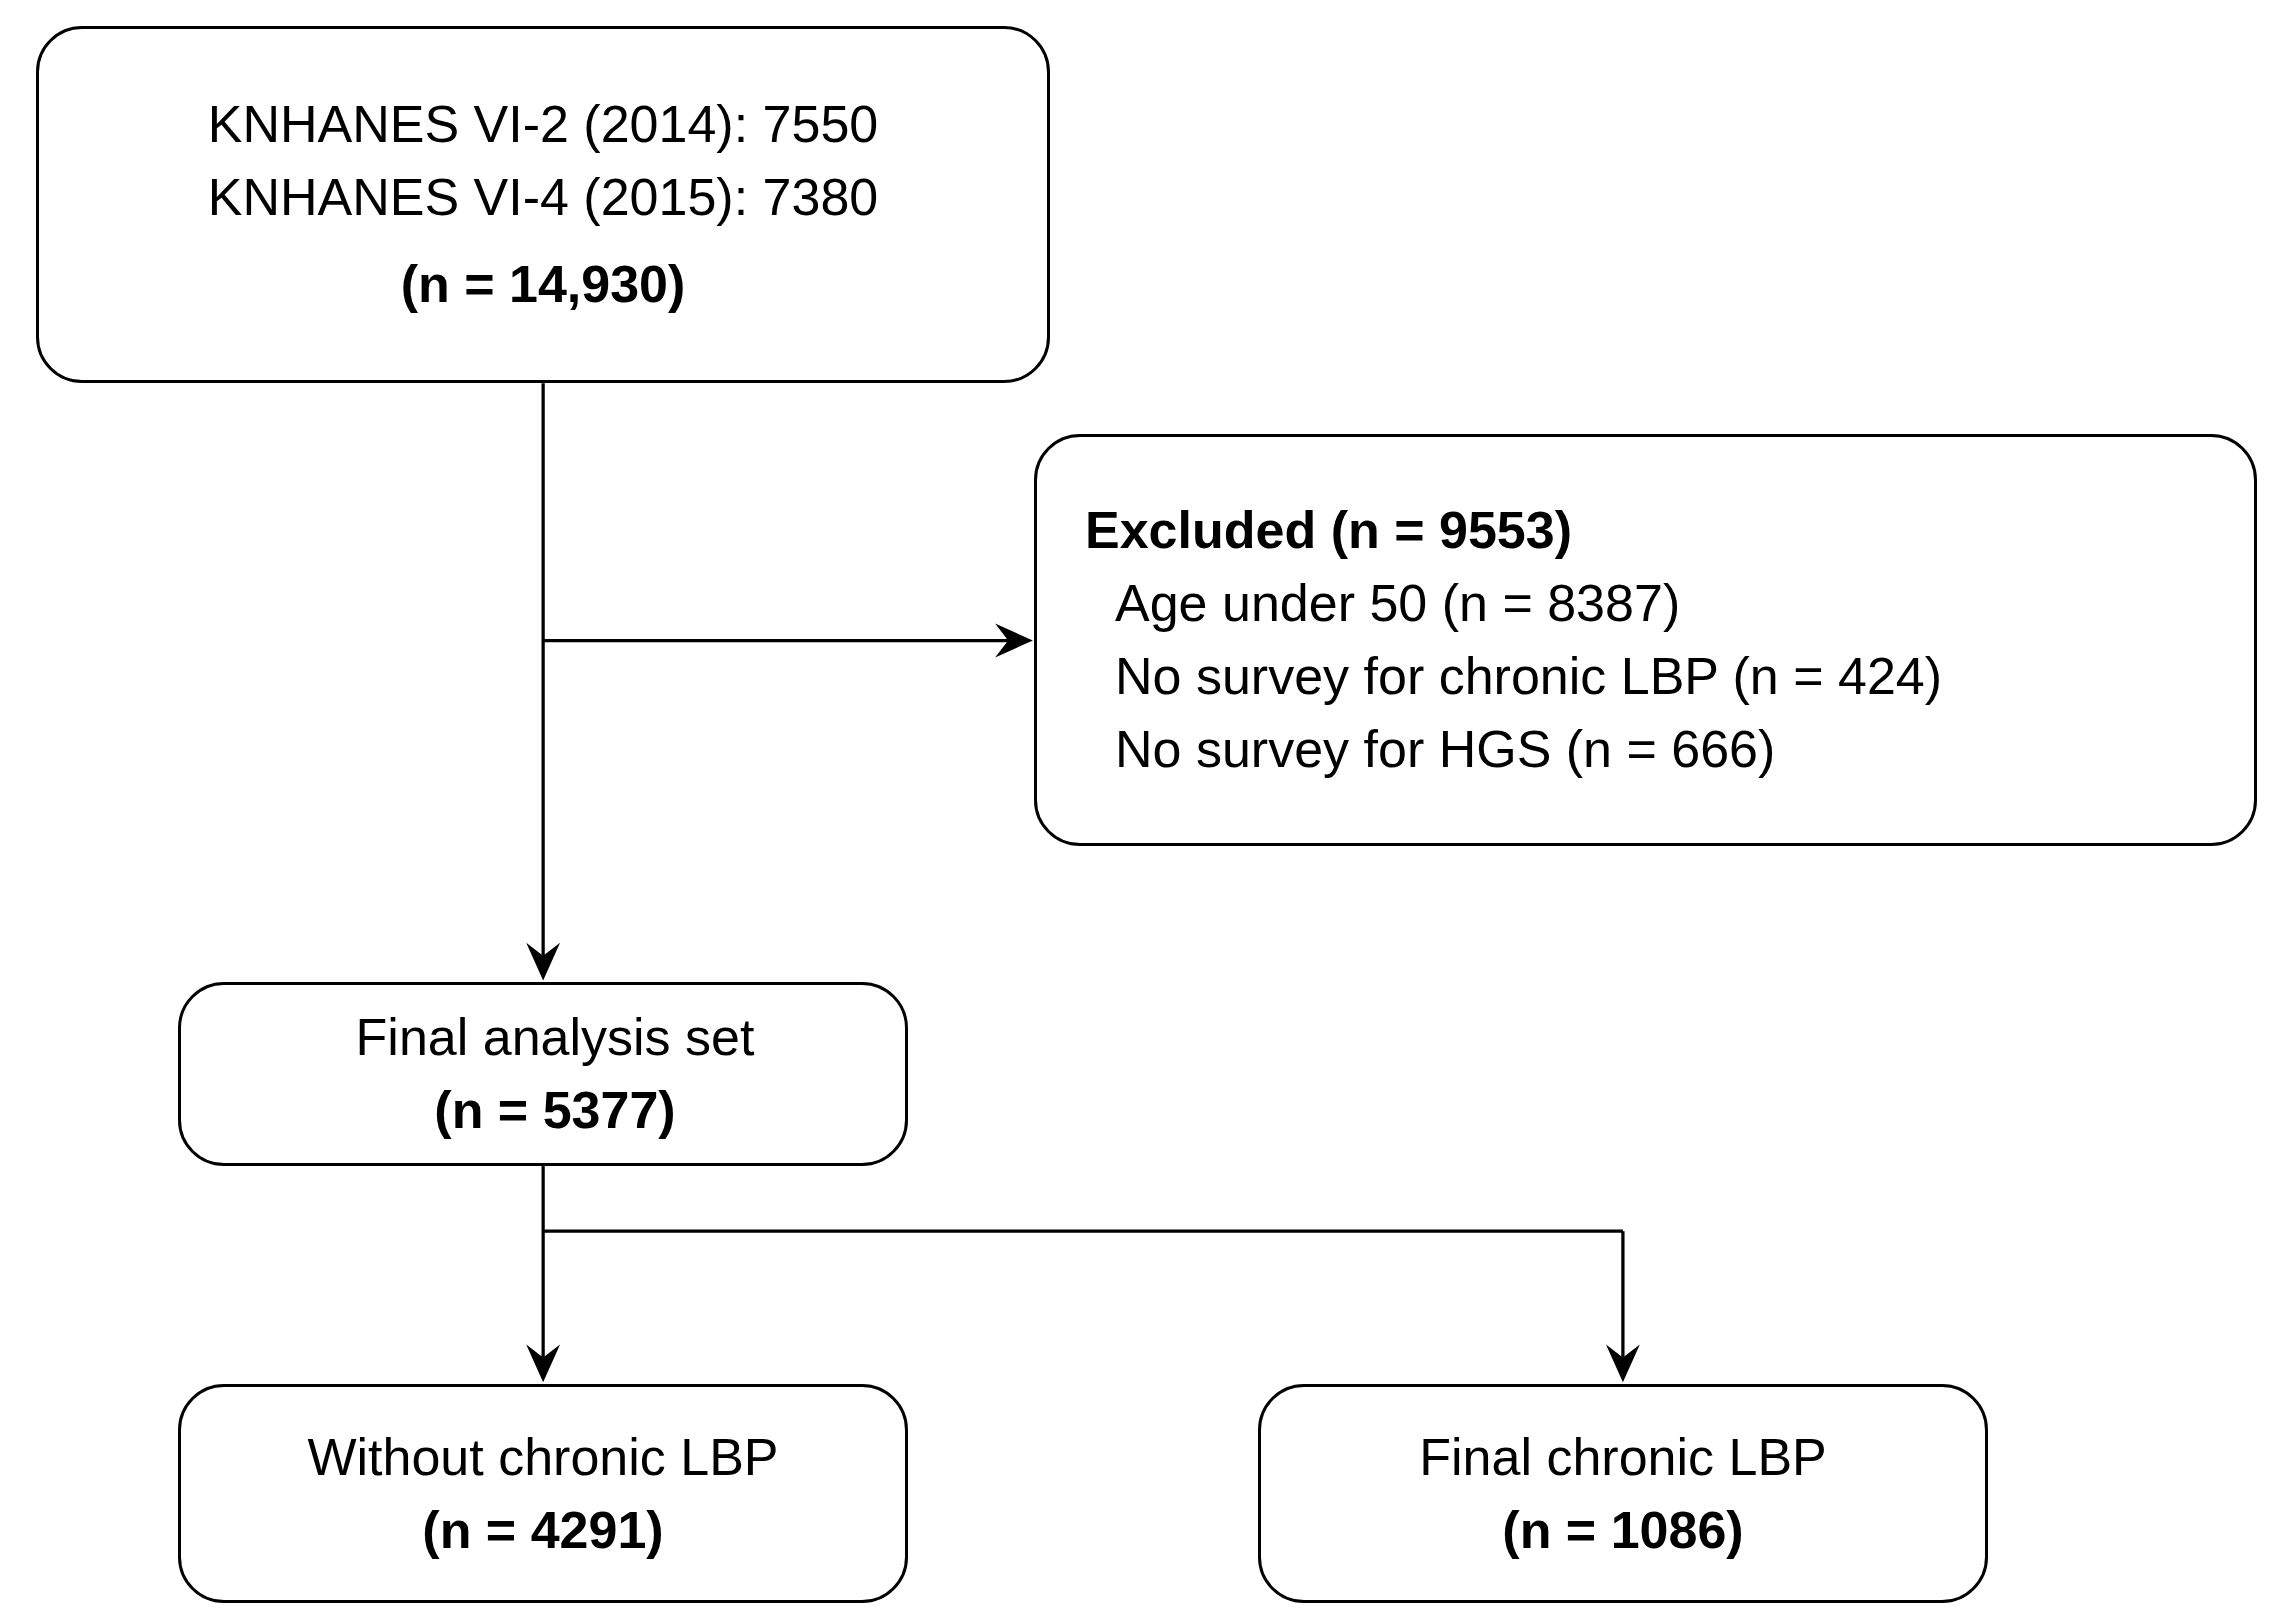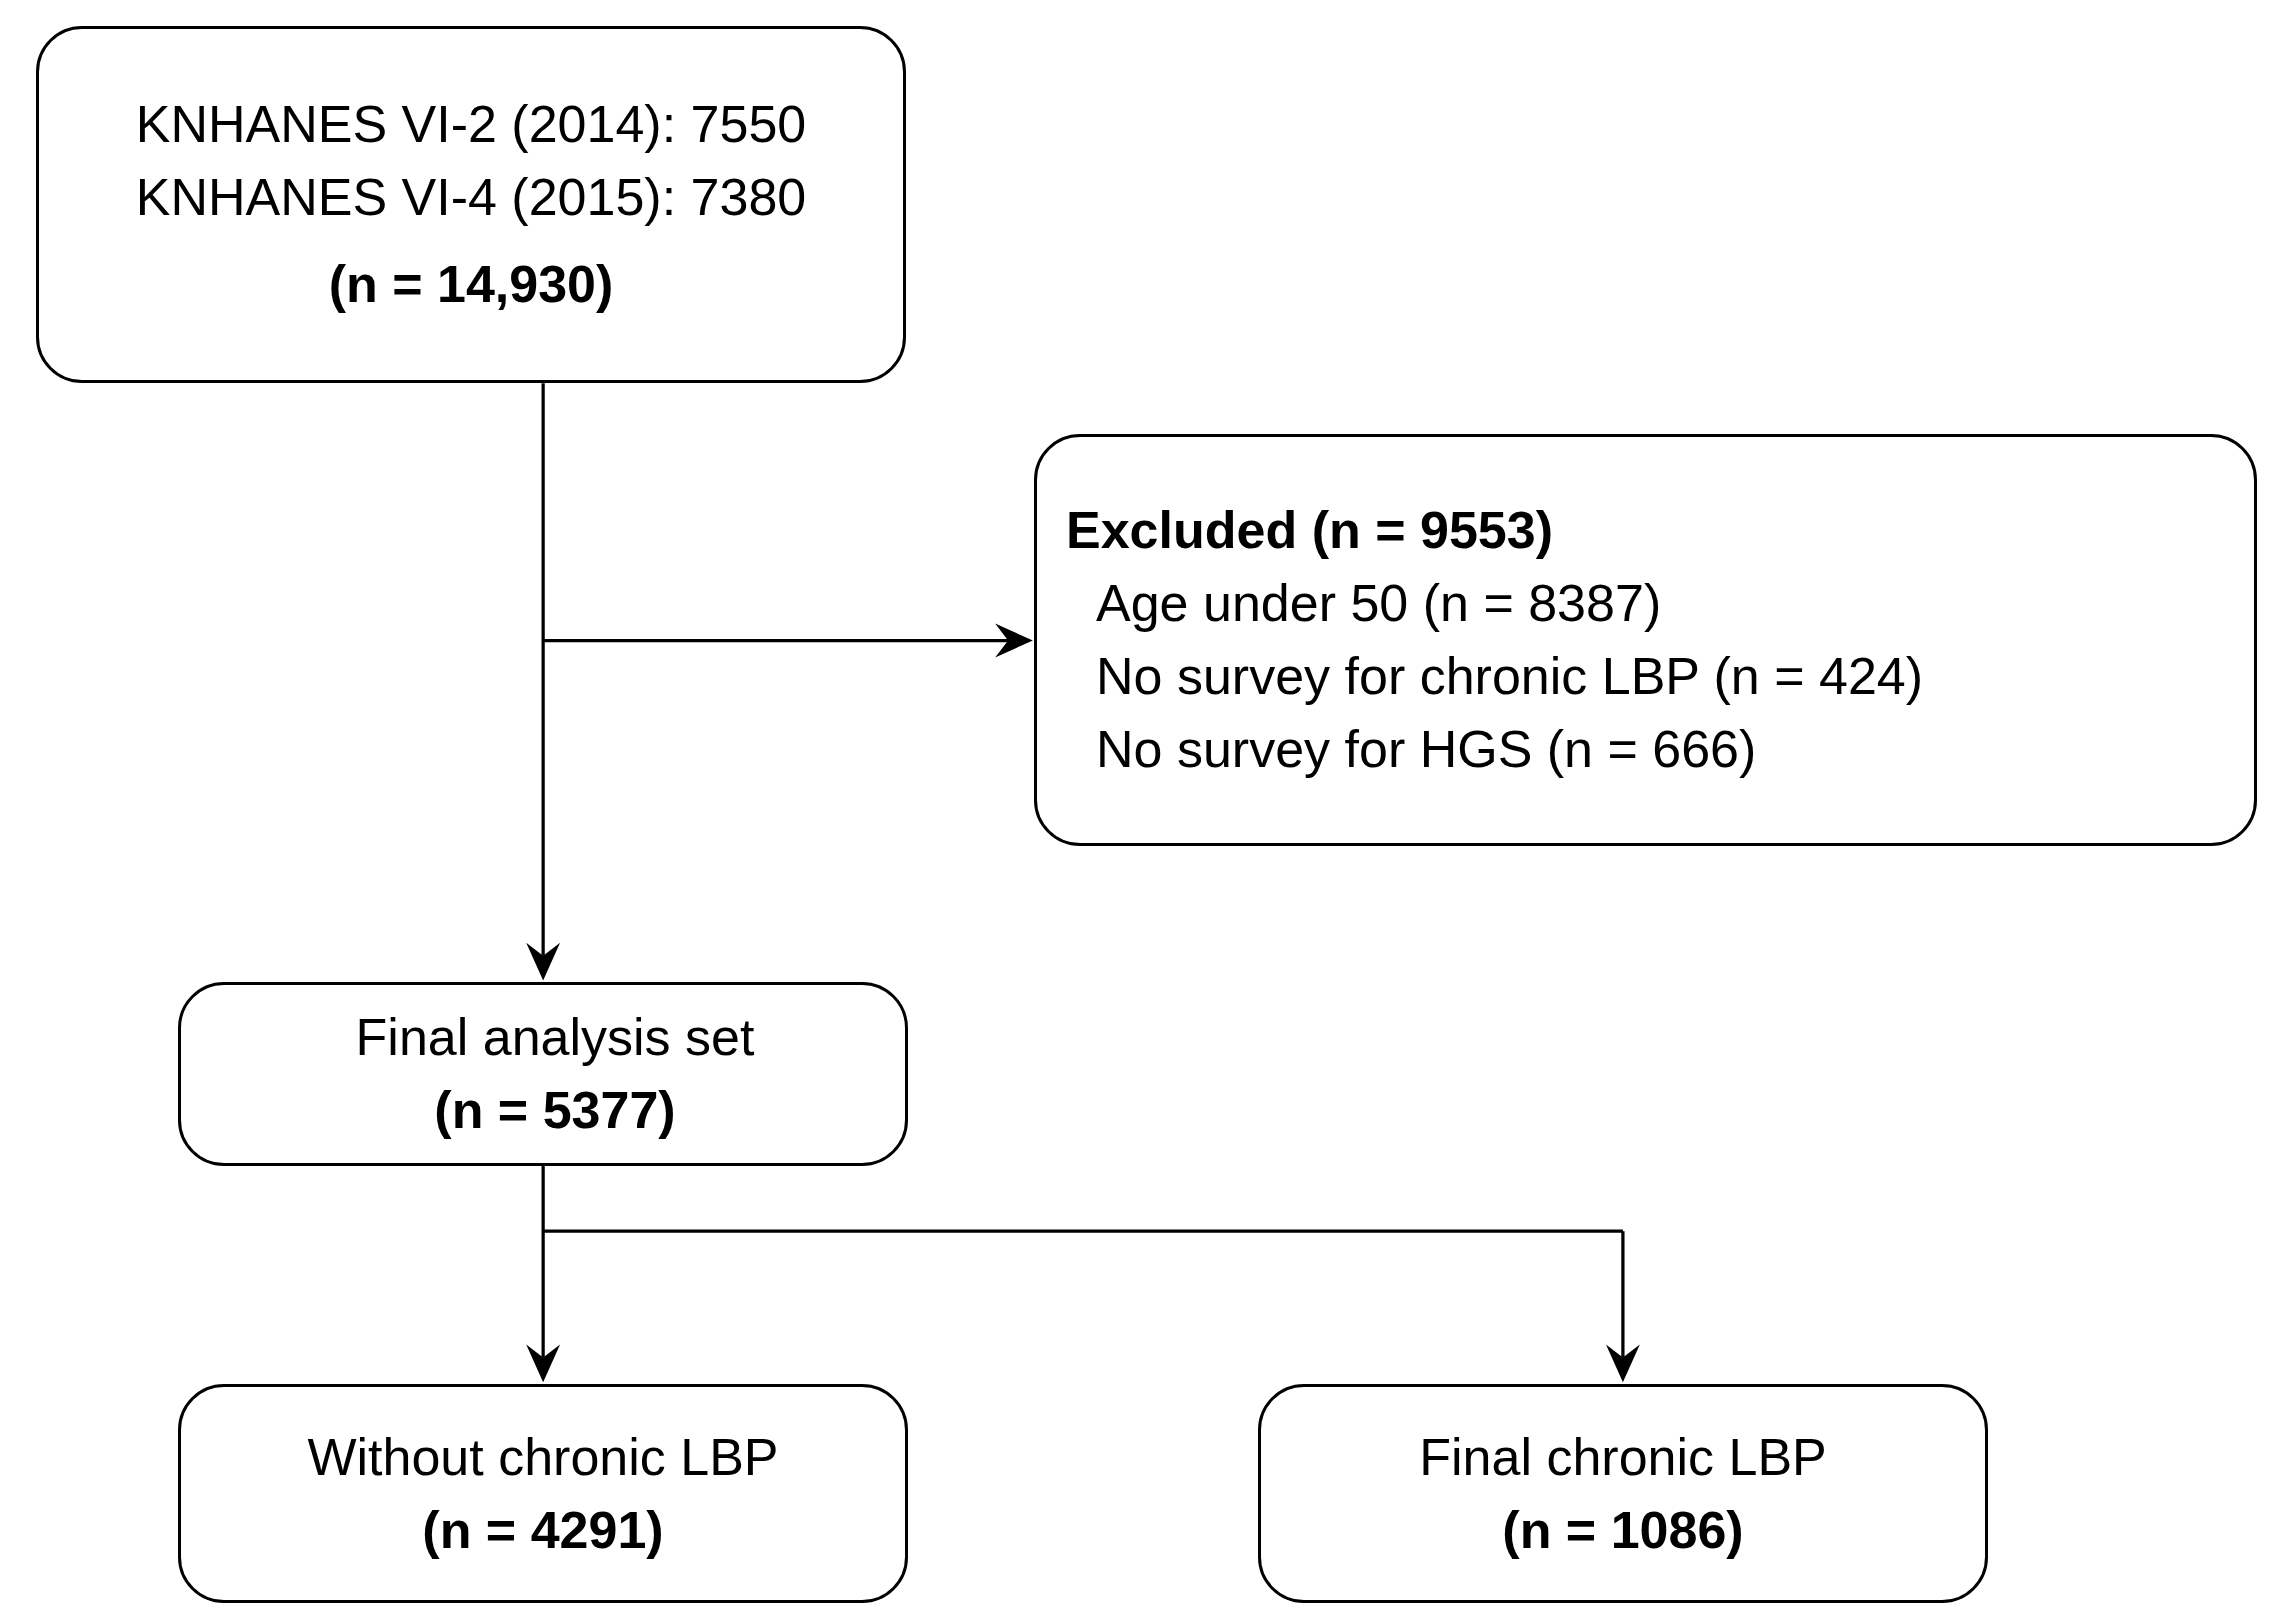--- a/index.html
+++ b/index.html
@@ -39,23 +39,23 @@
     border-radius: 46px;
     display: flex;
     flex-direction: column;
     justify-content: center;
     font-size: 52px;
     line-height: 73px;
     white-space: nowrap;
   }
   .box.centered { align-items: center; text-align: center; }
   .bold { font-weight: bold; }
-  #source-box   { left: 36px;   top: 26px;   width: 870px; height: 357px; }
+  #source-box   { left: 36px;   top: 26px;   width: 1014px; height: 357px; }
   #excluded-box { left: 1034px; top: 434px;  width: 1223px; height: 412px;
-                  align-items: flex-start; text-align: left; padding-left: 29px; }
+                  align-items: flex-start; text-align: left; padding-left: 48px; }
   #final-box    { left: 178px;  top: 982px; width: 730px; height: 184px; padding-left: 24px; }
   #without-box  { left: 178px;  top: 1384px; width: 730px; height: 219px; }
   #with-box     { left: 1258px; top: 1384px; width: 730px; height: 219px; }
   .n-gap { margin-top: 14.3px; }
   .excluded-item { padding-left: 30px; }
 </style>
 </head>
 <body>
 
 <div class="canvas">

